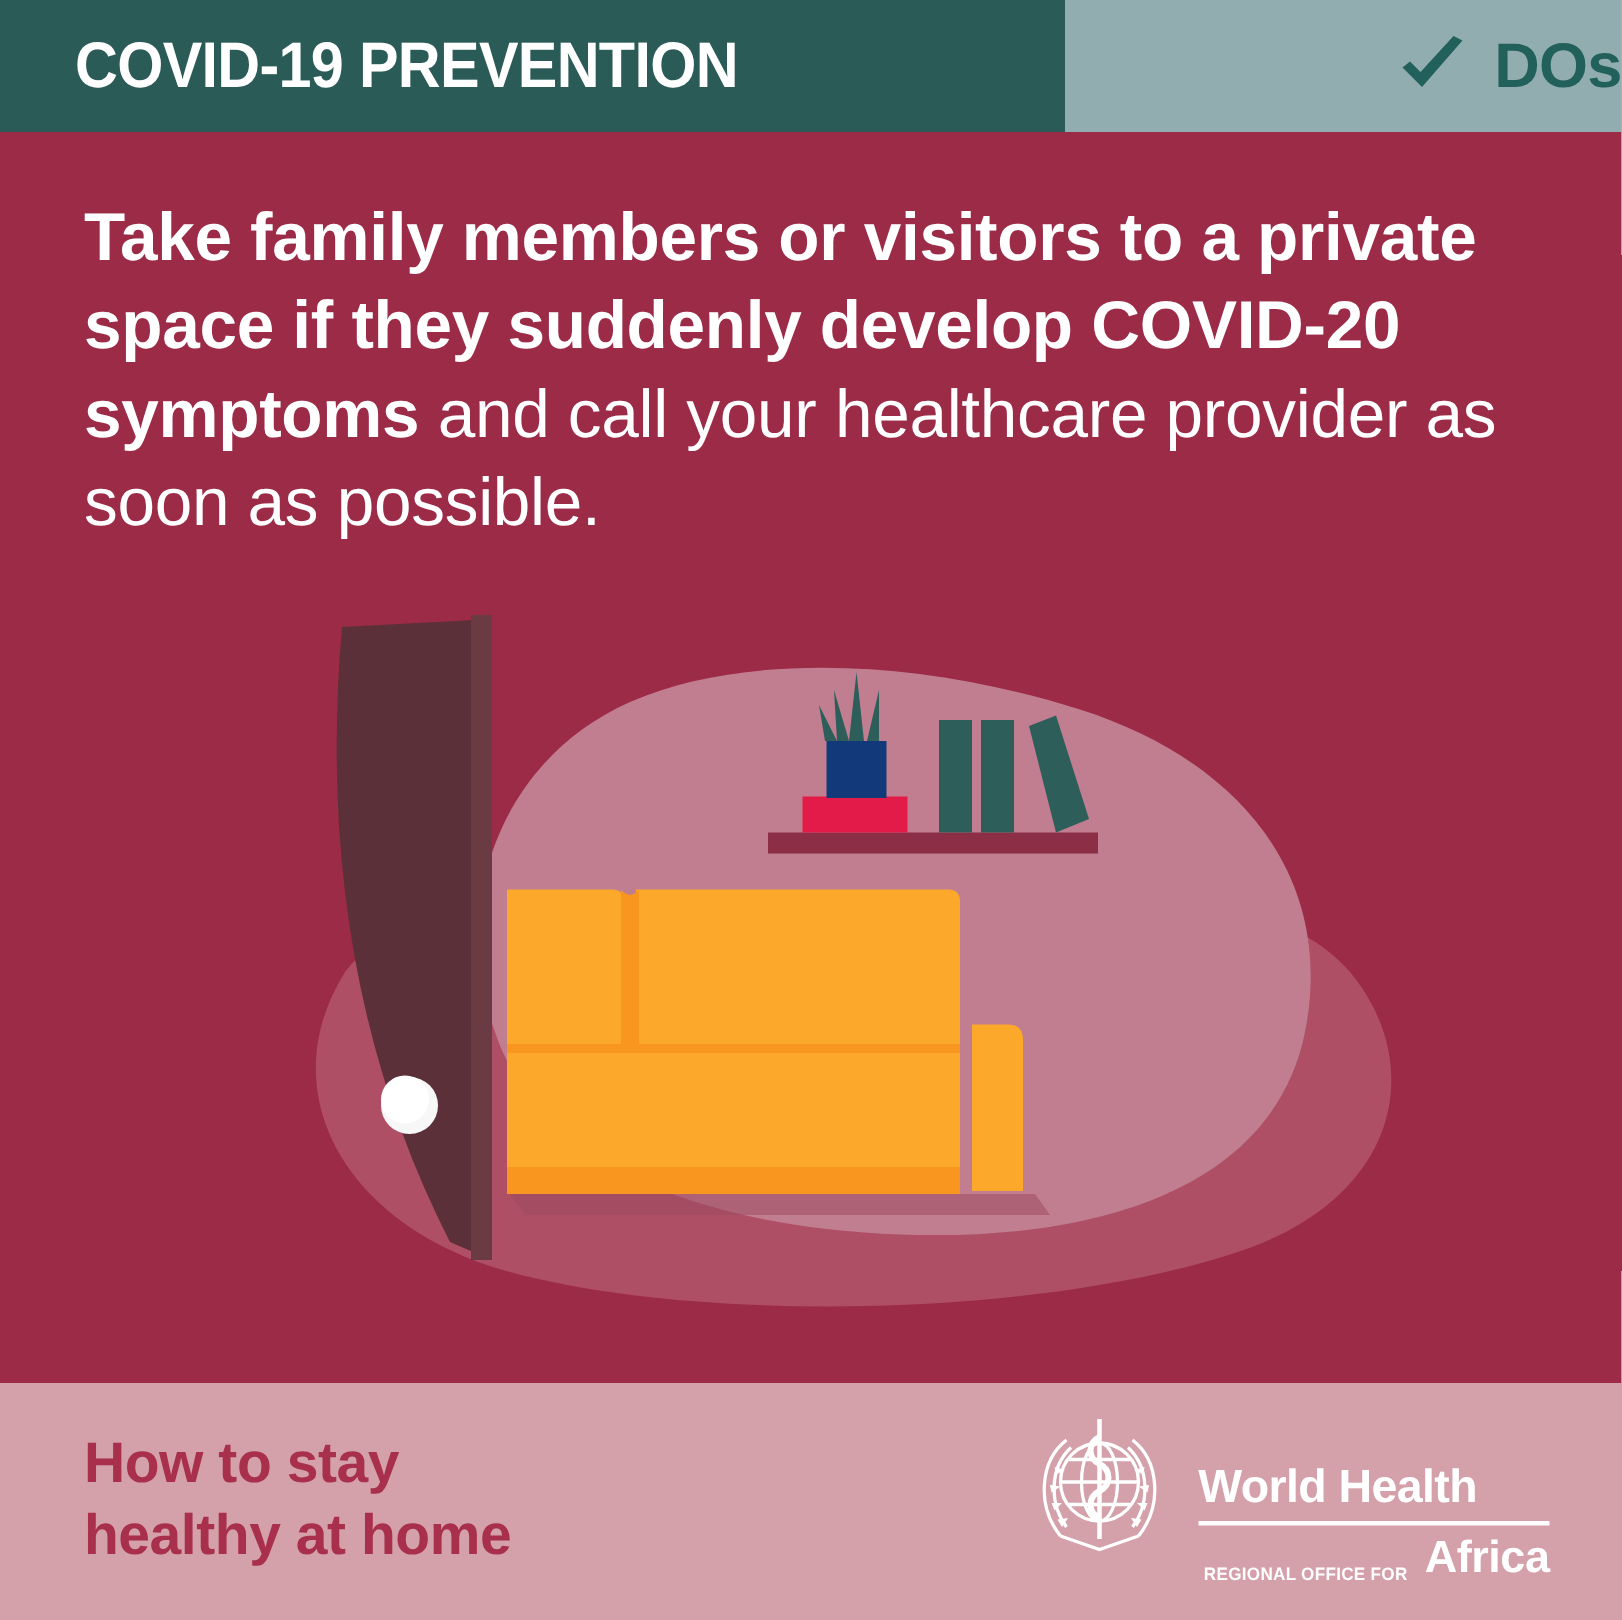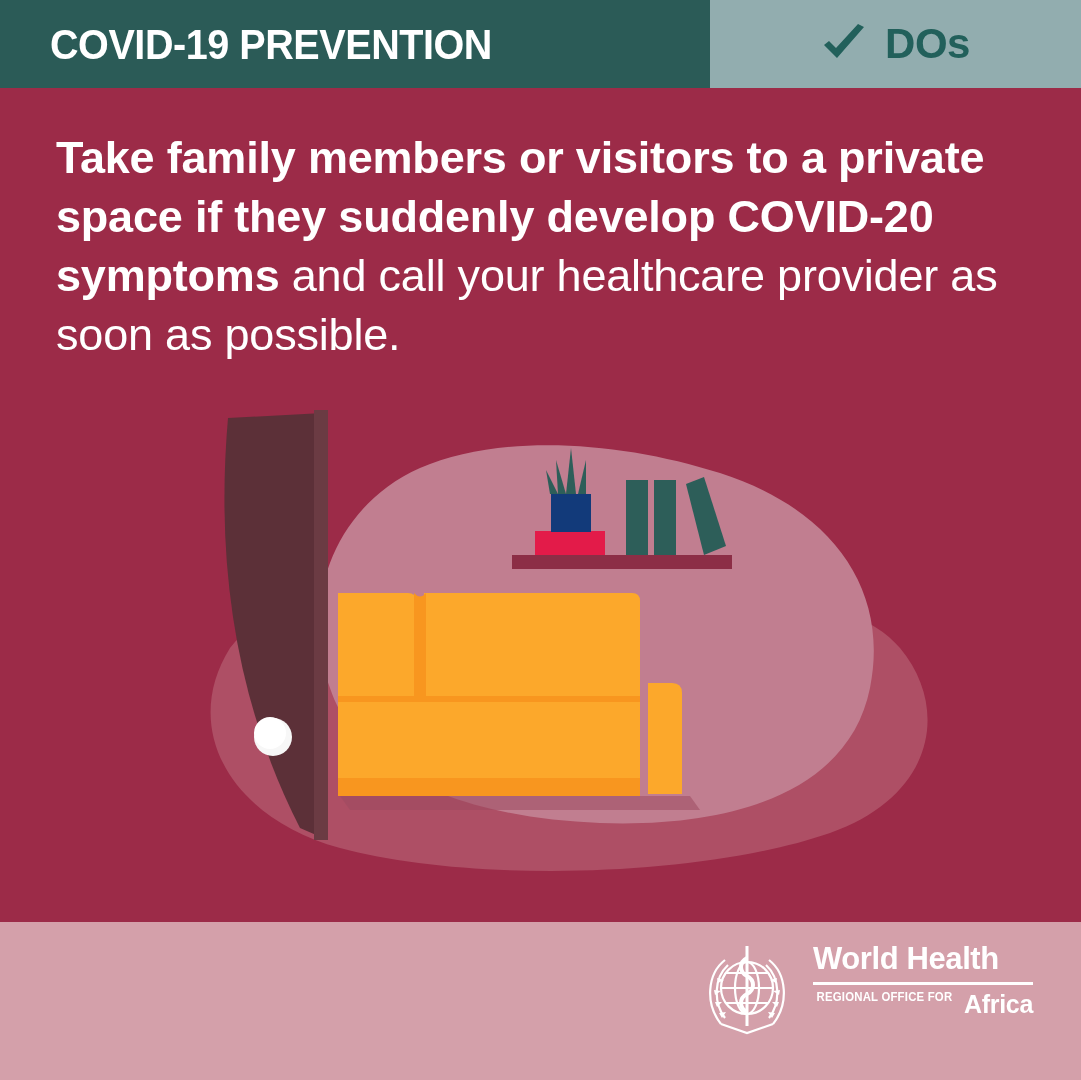--- a/index.html
+++ b/index.html
@@ -42,21 +42,21 @@
     letter-spacing: -0.5px;
     transform: scaleX(0.92);
     transform-origin: left center;
     white-space: nowrap;
   }
   .header-right {
     background: #92ADAF;
     flex: 1 1 auto;
     display: flex;
     align-items: center;
-    justify-content: center;
+    justify-content: flex-end;
     gap: 18px;
   }
   .check-icon {
     display: block;
     width: 46px;
     height: 40px;
   }
   .header-dos {
     color: #22605B;
     font-size: 42px;
@@ -114,50 +114,50 @@
   }
   .who-logo {
     position: absolute;
     right: 48px;
     top: 20px;
     display: flex;
     align-items: flex-start;
     gap: 14px;
   }
   .who-emblem { display: block; width: 104px; height: 104px; }
-  .who-wordmark { padding-top: 4px; }
+  .who-wordmark { padding-top: 4px; margin-top: 32px; }
   .who-name {
     color: #ffffff;
     font-size: 31px;
     font-weight: 700;
     line-height: 33px;
     letter-spacing: -0.4px;
   }
   .who-rule {
     width: 100%;
     height: 3px;
     background: #ffffff;
     margin: 7px 0 5px 0;
   }
   .who-region {
     display: flex;
-    align-items: flex-start;
+    align-items: flex-end;
     gap: 8px;
   }
   .who-region-small {
     color: #ffffff;
     font-size: 12px;
     font-weight: 700;
     letter-spacing: 0.2px;
     transform: scaleX(0.95);
     transform-origin: left baseline;
   }
   .who-region-big {
     color: #ffffff;
-    font-size: 25px;
+    font-size: 30px;
     font-weight: 700;
     letter-spacing: -0.3px;
   }
   .footer-topline {
     position: absolute;
     left: 0; top: 0;
     width: 1081px;
     height: 4px;
     background: #9C2B48;
   }
@@ -230,20 +230,24 @@
       <rect x="314" y="322" width="14" height="430" fill="#6B3B43"></rect>
 
       <circle cx="273" cy="649" r="19" fill="#F7F7F7"></circle>
       <circle cx="270" cy="645" r="16" fill="#FFFFFF"></circle>
     </svg>
   </div>
 
   <div class="footer">
     <div class="footer-topline"></div>
 
+    <div class="footer-tagline">
+      <div>How to stay</div>
+      <div>healthy at home</div>
+    </div>
 
     <div class="who-logo">
       <svg class="who-emblem" viewBox="0 0 104 104">
         <g fill="none" stroke="#ffffff" stroke-width="2.2">
 
           <path d="M30 22 C12 36 10 66 26 86"></path>
           <path d="M33 27 C19 40 18 64 30 80"></path>
 
           <path d="M74 22 C92 36 94 66 78 86"></path>
           <path d="M71 27 C85 40 86 64 74 80"></path>

